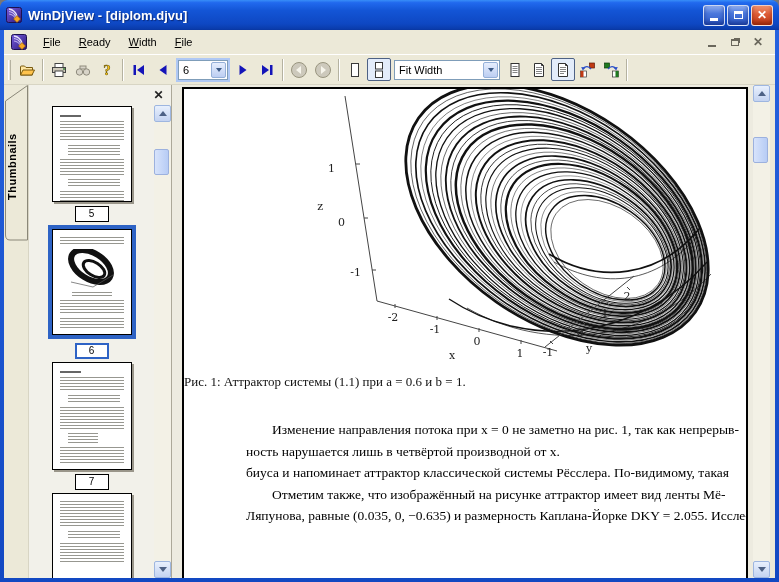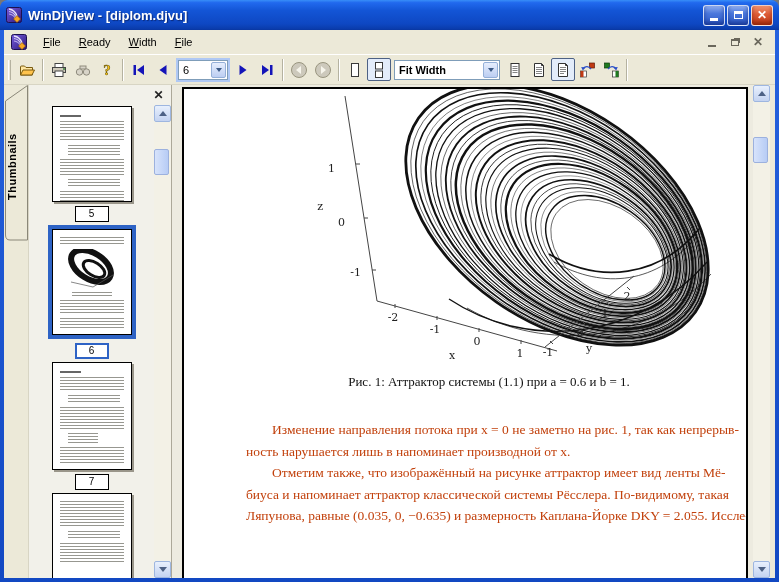--- a/index.html
+++ b/index.html
@@ -74,24 +74,24 @@
   .sb-thumb{position:absolute;left:0;width:15px;height:26px;border:1px solid #9CB1DE;border-radius:2px;
     background:linear-gradient(90deg,#D7E3FB,#B7CCF5);}
   .tri-u2{width:0;height:0;border-left:4px solid transparent;border-right:4px solid transparent;border-bottom:5px solid #4D6185;}
   .tri-d2{width:0;height:0;border-left:4px solid transparent;border-right:4px solid transparent;border-top:5px solid #4D6185;}
   
   .view{flex:1;background:#EDEBE0;padding:2px 0 0 10px;overflow:hidden;border-left:1px solid #aca899;}
   .page{position:relative;width:566px;height:900px;background:#fff;border:2px solid #000;overflow:hidden;}
   .figure{position:absolute;left:115px;top:5px;overflow:visible;}
   .axis{stroke:#444;stroke-width:1;fill:none;}
   .ticktxt{font-family:"DejaVu Serif",serif;font-size:11px;fill:#222;}
-  .caption{position:absolute;top:285px;left:0;width:100%;text-align:center;
-    font-family:"Liberation Serif",serif;font-size:13px;color:#111;padding-left:48px;}
+  .caption{position:absolute;top:285px;left:0;width:100%;text-align:left;
+    font-family:"Liberation Serif",serif;font-size:13px;color:#111;}
   .bodytext{position:absolute;top:330px;left:62px;width:438px;font-family:"Liberation Serif",serif;
-    font-size:13.5px;color:#c2410c;}
+    font-size:13.5px;color:#000000;}
   .dline{height:21.5px;line-height:21.5px;text-align:justify;text-align-last:justify;white-space:nowrap;}
   .dline.pfirst{text-indent:26px;}
   .dline.plast{text-align-last:left;}
   
   .statusbar{height:20px;border-top:1px solid #fff;box-shadow:0 -2px 0 #d8d5c4;background:#ECE9D8;
     display:flex;align-items:center;font-size:11px;padding-left:8px;position:relative;}
   .grip{position:absolute;right:1px;bottom:1px;width:13px;height:13px;
     background-image:radial-gradient(#9a9784 1.2px,transparent 1.4px);background-size:4px 4px;
     clip-path:polygon(100% 0,100% 100%,0 100%);}
 </style>
@@ -234,21 +234,21 @@
           <rect x="4.5" y="1.5" width="7" height="13" fill="#fff" stroke="#3a3a3a"></rect>
           </svg>
       </span>
       <span class="tbtn pressed">
         <svg width="16" height="16" viewBox="0 0 16 16">
           <rect x="4.5" y="0.5" width="7" height="6.5" fill="#fff" stroke="#3a3a3a"></rect>
           <rect x="4.5" y="9" width="7" height="6.5" fill="#fff" stroke="#3a3a3a"></rect>
           </svg>
       </span>
       <span class="combo zoomcombo">
-        <span class="cval" style="font-weight:bold">Fit Width</span>
+        <span class="cval" style="font-weight:normal">Fit Width</span>
         <span class="cbtn">
             <span class="tri-d"></span>
           </span>
       </span>
       <span class="tbtn">
         <svg width="16" height="16" viewBox="0 0 16 16">
           <rect x="4" y="1.5" width="8" height="13" fill="#fff" stroke="#333"></rect>
           <path d="M5.5 4.5 h5 M5.5 6.5 h5 M5.5 8.5 h5 M5.5 10.5 h5" stroke="#777" stroke-width="0.9"></path>
           </svg>
       </span>
@@ -430,23 +430,23 @@
             <text class="ticktxt" x="281" y="242" text-anchor="middle">0</text>
             <text class="ticktxt" x="306" y="223" text-anchor="middle">1</text>
             <text class="ticktxt" x="328" y="206" text-anchor="middle">2</text>
             <text class="ticktxt" x="290" y="258" text-anchor="middle">y</text>
           </svg>
 
           <div class="caption">Рис. 1: Аттрактор системы (1.1) при a = 0.6 и b = 1.</div>
 
           <div class="bodytext">
             <div class="dline pfirst">Изменение направления потока при x = 0 не заметно на рис. 1, так как непрерыв-</div>
-            <div class="dline plast">ность нарушается лишь в напоминает производной от x.</div>
+            <div class="dline plast">ность нарушается лишь в четвёртой производной от x.</div>
+            <div class="dline">биуса и напоминает аттрактор классической системы Рёсслера. По-видимому, такая</div>
             <div class="dline pfirst">Отметим также, что изображённый на рисунке аттрактор имеет вид ленты Мё-</div>
-            <div class="dline">биуса и напоминает аттрактор классической системы Рёсслера. По-видимому, такая</div>
             <div class="dline">Ляпунова, равные (0.035, 0, −0.635) и размерность Каплана-Йорке DKY = 2.055. Иссле-</div>
           </div>
 
         </div>
       </div>
 
       <div class="sb msb" style="margin-right:5px">
         <div class="sb-btn">
             <span class="tri-u2"></span>
           </div>

